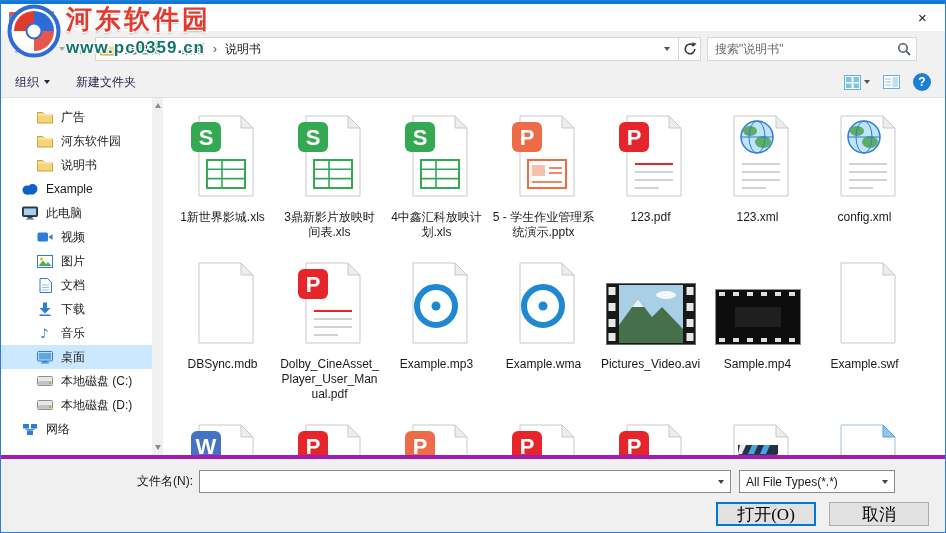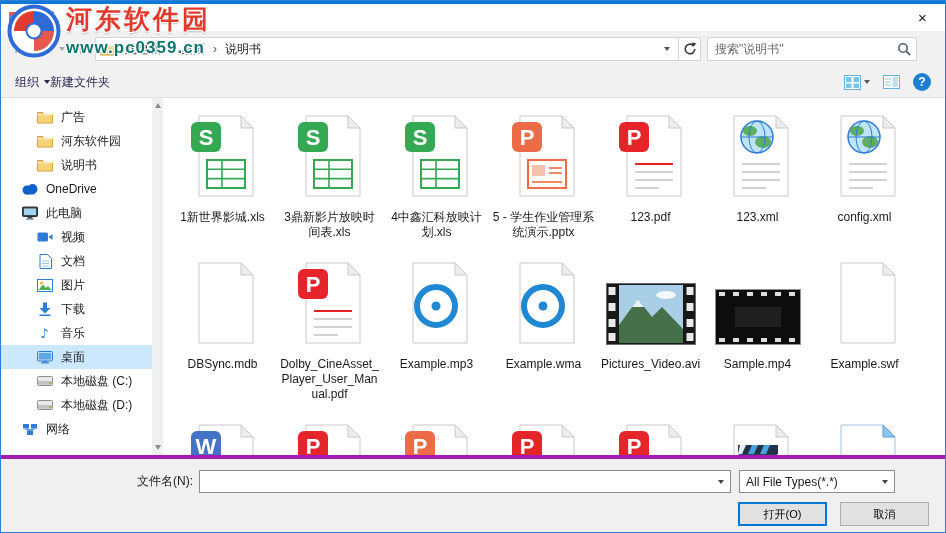--- a/index.html
+++ b/index.html
@@ -33,21 +33,21 @@
   .addr-spacer { flex:1; }
   .refresh-btn { width:22px; height:24px; background:#fff; border:1px solid #d6d6d6; border-left:none; display:flex; align-items:center; justify-content:center; }
   .searchbox { width:210px; height:24px; background:#fff; border:1px solid #d6d6d6; margin-left:6px; display:flex; align-items:center; }
   .searchbox input { flex:1; border:none; outline:none; font-size:12px; padding:0 4px 0 7px; color:#555; font-family:inherit; background:transparent; }
   .searchbox input::placeholder { color:#6b6b6b; opacity:1; }
   .search-icon { margin-right:5px; display:flex; }
 
   
   .commandbar { height:31px; background:#f1f1f1; display:flex; align-items:center; padding:0 14px 0 14px; border-bottom:1px solid #e0e0e0; }
   .cmd-item { display:flex; align-items:center; gap:5px; color:#26264d; }
-  .cmd-item + .cmd-item { }
+  .cmd-item + .cmd-item { margin-left:26px; }
   .tri-down { width:0; height:0; border-left:3.5px solid transparent; border-right:3.5px solid transparent; border-top:4px solid #26264d; }
   .cmd-right { margin-left:auto; display:flex; align-items:center; gap:13px; }
   .view-btn { display:flex; align-items:center; gap:3px; }
   .help-btn { width:18px; height:18px; border-radius:50%; background:#1b7fd4; color:#fff; font-weight:bold; font-size:12px; display:flex; align-items:center; justify-content:center; }
 
   
   .content { display:flex; height:357px; background:#fff; overflow:hidden; }
   .sidebar { width:162px; position:relative; padding-top:7px; flex:none; }
   .side-item { height:24px; display:flex; align-items:center; gap:7px; padding-right:14px; white-space:nowrap; }
   .side-item.indent1 { padding-left:20px; }
@@ -68,21 +68,21 @@
   .footer { height:78px; background:#f0f0f0; border-top:4px solid #a21caf; }
   .footer-row1 { display:flex; align-items:center; padding:11px 16px 0 128px; }
   .fname-label { width:64px; text-align:right; margin-right:6px; white-space:nowrap; }
   .combo-wrap { position:relative; width:532px; height:23px; }
   .combo-wrap input { width:100%; height:100%; border:1px solid #8b8b8b; padding:0 20px 0 5px; font-size:12px; font-family:inherit; outline:none; background:#fff; }
   .combo-arrow { position:absolute; right:1px; top:1px; width:18px; height:21px; display:flex; align-items:center; justify-content:center; background:#fff; }
   .combo-arrow .tri-down, .filetype .tri-down { border-top-color:#444; }
   .filetype { margin-left:8px; width:156px; height:23px; background:#fff; border:1px solid #8b8b8b; display:flex; align-items:center; padding:0 6px; }
   .filetype .ft-label { flex:1; white-space:nowrap; overflow:hidden; }
   .footer-row2 { display:flex; justify-content:flex-end; gap:13px; padding:9px 16px 0 0; }
-  .btn { width:89px; height:24px; background:#e1e1e1; border:1px solid #adadad; display:flex; align-items:center; justify-content:center; font-size:11px; font-family:Liberation Sans, sans-serif; }
+  .btn { width:100px; height:24px; background:#e1e1e1; border:1px solid #adadad; display:flex; align-items:center; justify-content:center; font-size:17px; font-family:Liberation Serif, serif; }
   .btn.default { border:1px solid #0078d7; box-shadow:inset 0 0 0 1px #0078d7; }
 </style>
 </head>
 <body>
 
 <div class="window">
   <div class="top-accent"></div>
 
   <div class="titlebar">
     <span class="app-icon">
@@ -219,21 +219,21 @@
             <span class="side-label">说明书</span>
           </div>
           <div class="side-item indent1">
             <span class="side-icon">
               <svg width="18" height="12" viewBox="0 0 18 12">
                 <circle cx="6" cy="7" r="4.5" fill="#0d62c9"></circle>
                 <circle cx="11.5" cy="6" r="5" fill="#0d62c9"></circle>
                 <rect x="4" y="7" width="10" height="4.5" rx="2" fill="#0d62c9"></rect>
               </svg>
             </span>
-            <span class="side-label">OneDrive</span>
+            <span class="side-label">Example</span>
           </div>
           <div class="side-item indent1">
             <span class="side-icon">
               <svg width="16" height="14" viewBox="0 0 16 14">
                 <rect x="0.5" y="1" width="15" height="9.5" rx="1" fill="#37474f" stroke="#263238"></rect>
                 <rect x="2" y="2.5" width="12" height="6.5" fill="#a5d3ef"></rect>
                 <rect x="5.5" y="11" width="5" height="1.6" fill="#37474f"></rect>
                 <rect x="4" y="12.6" width="8" height="1" fill="#546e7a"></rect>
               </svg>
             </span>
@@ -243,38 +243,38 @@
             <span class="side-icon">
               <svg width="16" height="12" viewBox="0 0 16 12">
                 <rect x="0.5" y="1.5" width="10.5" height="9" rx="1.5" fill="#2f7cd6"></rect>
                 <polygon points="11.5,6 15.5,3 15.5,9" fill="#2f7cd6"></polygon>
               </svg>
             </span>
             <span class="side-label">视频</span>
           </div>
           <div class="side-item indent2">
             <span class="side-icon">
+              <svg width="16" height="13" viewBox="0 0 16 13">
+                <rect x="0.5" y="0.5" width="15" height="12" fill="#fff" stroke="#2f7cd6"></rect>
+                <circle cx="4.5" cy="4" r="1.6" fill="#f0b428"></circle>
+                <polygon points="1.5,11 6,5.5 9,9 11,7 14.5,11" fill="#4caf50"></polygon>
+              </svg>
+            </span>
+            <span class="side-label">图片</span>
+          </div>
+          <div class="side-item indent2">
+            <span class="side-icon">
               <svg width="13" height="15" viewBox="0 0 13 15">
                 <path d="M1,0.5 h7.5 l4,4 v10 h-11.5 z" fill="#fff" stroke="#2f7cd6"></path>
                 <line x1="3" y1="7" x2="10" y2="7" stroke="#9fc4e8"></line>
                 <line x1="3" y1="9.5" x2="10" y2="9.5" stroke="#9fc4e8"></line>
                 <line x1="3" y1="12" x2="10" y2="12" stroke="#9fc4e8"></line>
               </svg>
             </span>
             <span class="side-label">文档</span>
-          </div>
-          <div class="side-item indent2">
-            <span class="side-icon">
-              <svg width="16" height="13" viewBox="0 0 16 13">
-                <rect x="0.5" y="0.5" width="15" height="12" fill="#fff" stroke="#2f7cd6"></rect>
-                <circle cx="4.5" cy="4" r="1.6" fill="#f0b428"></circle>
-                <polygon points="1.5,11 6,5.5 9,9 11,7 14.5,11" fill="#4caf50"></polygon>
-              </svg>
-            </span>
-            <span class="side-label">图片</span>
           </div>
           <div class="side-item indent2">
             <span class="side-icon">
               <svg width="14" height="14" viewBox="0 0 14 14">
                 <polygon points="5,0.5 9,0.5 9,6 12.5,6 7,11.5 1.5,6 5,6" fill="#2f7cd6"></polygon>
                 <rect x="1.5" y="12.5" width="11" height="1.5" fill="#2f7cd6"></rect>
               </svg>
             </span>
             <span class="side-label">下载</span>
           </div>

